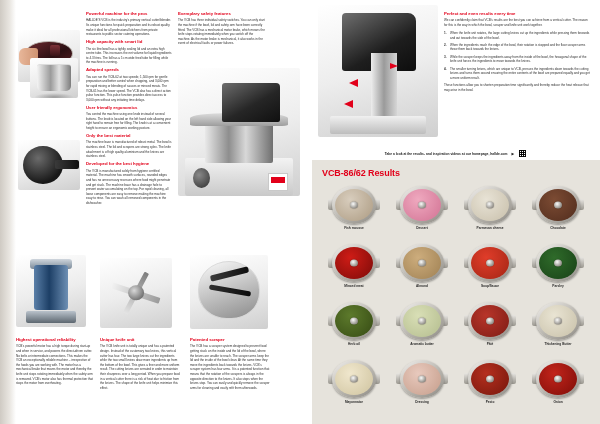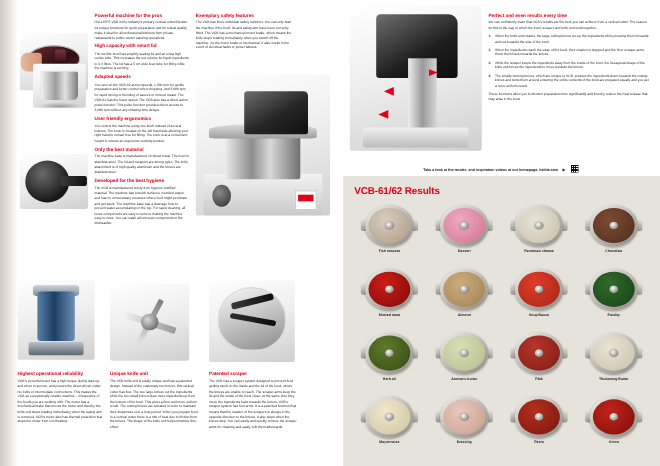--- a/index.html
+++ b/index.html
@@ -409,21 +409,21 @@
     <p class="body">These functions allow you to shorten preparation time significantly and thereby reduce the heat release that may arise in the bowl.</p>
   </div>
 
   <div class="banner">
     <span class="banner-text">Take a look at the results- and inspiration videos at our homepage, hallde.com</span>
     <span class="banner-arrow">▶</span>
     <span class="qr"></span>
   </div>
 
   <div class="results-panel">
-    <div class="results-title">VCB-61/62 Results</div>
+    <div class="results-title">VCB-86/62 Results</div>
     <div class="results-grid" id="results-grid">
         <div class="result-cell">
           <div class="bowl">
             <div class="bowl-handle-l"></div>
             <div class="bowl-handle-r"></div>
             <div class="bowl-rim"></div>
             <div class="bowl-food" style="background: radial-gradient(circle at 40% 33%, rgb(216, 205, 189), rgb(182, 166, 143) 78%);"></div>
             <div class="bowl-hub"></div>
           </div>
           <div class="result-label">Fish mousse</div>

